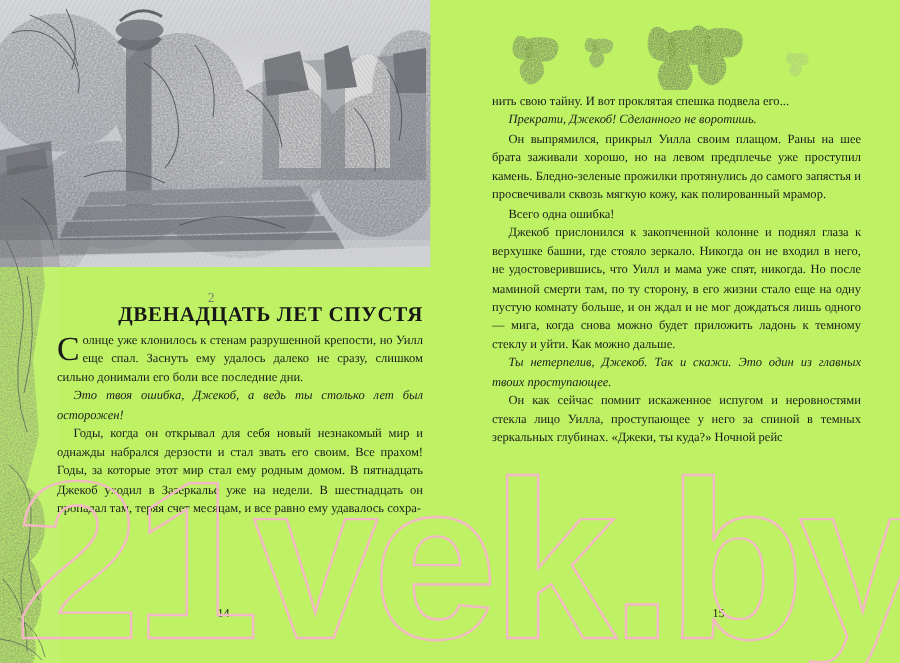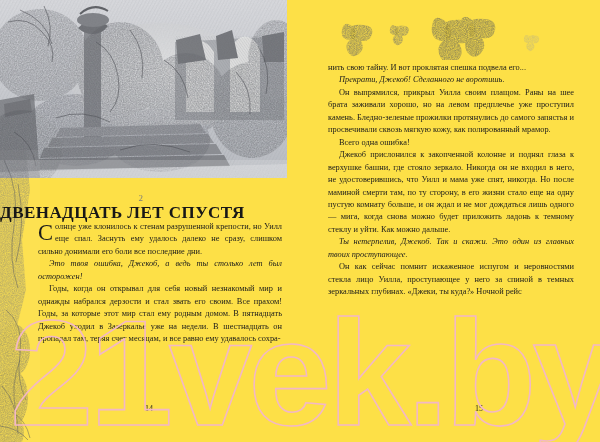--- a/index.html
+++ b/index.html
@@ -19,21 +19,21 @@
   
   .spread {
     position: absolute;
     inset: 0;
     display: flex;
   }
   .page-left, .page-right {
     position: relative;
     width: 300px;
     height: 442px;
-    background: #fde047;
+    background: #bef264;
   }
 
   
   .illus {
     position: absolute;
     left: 0;
     top: 0;
     width: 287px;
     height: 178px;
     overflow: hidden;
@@ -69,22 +69,22 @@
     text-align: center;
     font-size: 9px;
     color: #7b7b7b;
     letter-spacing: .5px;
   }
   .chapter-title {
     position: absolute;
     left: 0;
     right: 18px;
     top: 203px;
-    text-align: left;
-    font-size: 17px;
+    text-align: right;
+    font-size: 14px;
     font-weight: bold;
     letter-spacing: .45px;
     color: #171717;
     font-family: "Liberation Serif", serif;
   }
 
   .col {
     position: absolute;
     font-size: 8.35px;
     line-height: 12.45px;

